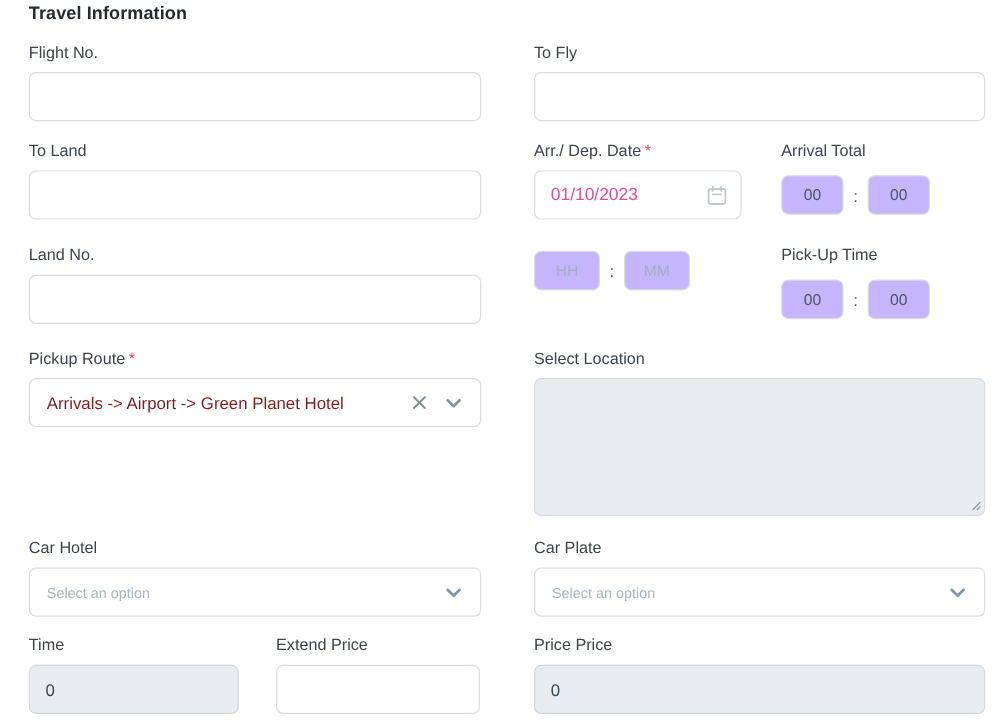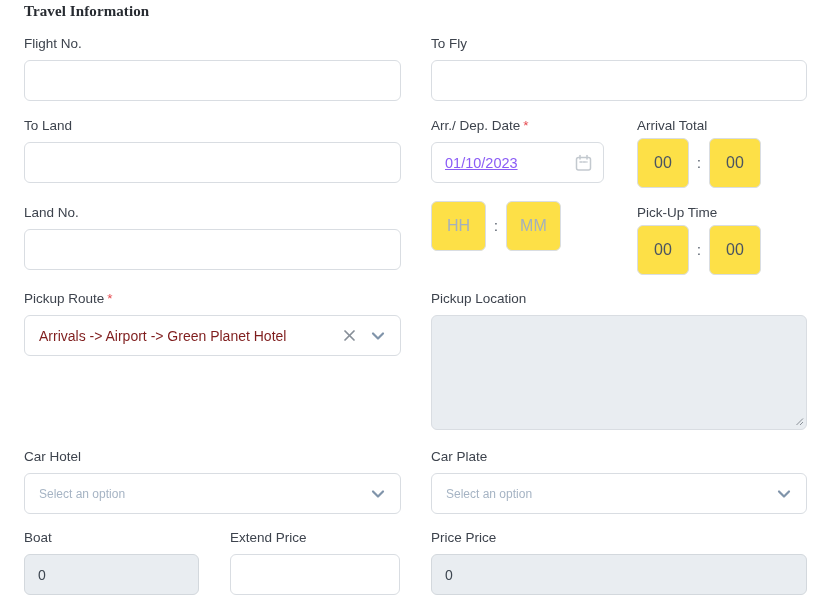--- a/index.html
+++ b/index.html
@@ -7,27 +7,27 @@
     width: 830px; height: 605px;
     background: #ffffff;
     font-family: "Liberation Sans", sans-serif;
     color: #3d434d;
     overflow: hidden;
   }
   .form-wrap { padding: 0 23px 0 24px; box-sizing: border-box; }
 
   .section-title {
     font-size: 15px; font-weight: 700; color: #272b31;
-    padding-top: 3px; margin-bottom: 12px; letter-spacing: .1px; font-family: Liberation Serif, serif;
+    padding-top: 3px; margin-bottom: 12px; letter-spacing: .1px;
   }
 
   .row {
     display: grid;
     grid-template-columns: 377px 376px;
-    column-gap: 30px;
+    column-gap: 44px;
     align-items: start;
     margin-top: 16px;
   }
   .mb1 { margin-bottom: 17px; }
   .mb2 { margin-bottom: 22px; }
   .mb3 { margin-bottom: 21px; }
   .mb4 { margin-bottom: 19px; }
   .mb5 { margin-bottom: 16px; }
 
   .subrow { display: grid; grid-template-columns: 173px 1fr; column-gap: 33px; }
@@ -44,28 +44,28 @@
     border: 1px solid #d9dde2; border-radius: 6px; background: #ffffff;
     padding: 0 13px; font-family: "Liberation Sans", sans-serif;
     font-size: 14px; color: #333a42; outline: none;
   }
   .text-input::placeholder { color: #a6b4c4; }
   .text-input.disabled {
     background: #e9edf1; border-color: #d3d8dd; color: #3d4650;
   }
 
   .date-wrap { position: relative; width: 100%; }
-  .date-wrap .text-input { padding-right: 38px; font-size: 14.5px; color: #8b5cf6; text-decoration: underline; }
+  .date-wrap .text-input { padding-right: 38px; font-size: 14.5px; color: #ec4899; }
   .date-wrap .cal-icon { position: absolute; right: 12px; top: 50%; transform: translateY(-50%); display: flex; }
 
   .time-group { display: flex; align-items: center; height: 41px; }
   .time-input {
-    width: 52px; height: 50px; box-sizing: border-box; text-align: center;
-    border: 1px solid #d9dde2; border-radius: 6px; background: #fde047;
-    font-family: "Liberation Sans", sans-serif; font-size: 16px;
+    width: 52px; height: 33px; box-sizing: border-box; text-align: center;
+    border: 1px solid #d9dde2; border-radius: 6px; background: #c4b5fd;
+    font-family: "Liberation Sans", sans-serif; font-size: 13px;
     color: #4a5462; outline: none; padding: 0;
   }
   .time-input.wide { width: 55px; }
   .time-input::placeholder { color: #a3b0bf; }
   .colon { margin: 0 8px; color: #4a5462; font-size: 14px; }
 
   .select-box {
     height: 41px; box-sizing: border-box; border: 1px solid #d9dde2;
     border-radius: 6px; background: #fff; display: flex; align-items: center;
     padding: 0 14px; cursor: pointer;
@@ -172,21 +172,21 @@
           </span>
           <span>
             <svg width="16" height="16" viewBox="0 0 16 16" fill="none" stroke="#8094aa" stroke-width="2.2" stroke-linecap="round" stroke-linejoin="round">
               <polyline points="3,5.5 8,10.5 13,5.5"></polyline>
             </svg>
           </span>
         </span>
       </div>
     </div>
     <div>
-      <div class="field-label">Pickup Location</div>
+      <div class="field-label">Select Location</div>
       <div class="textarea-wrap">
         <textarea class="pickup-textarea" style=""></textarea>
         <span class="resize-handle">
           <svg width="11" height="11" viewBox="0 0 11 11" fill="none" stroke="#8a9097" stroke-width="1">
             <line x1="3.5" y1="10" x2="10" y2="3.5"></line>
             <line x1="7" y1="10" x2="10" y2="7"></line>
           </svg>
         </span>
       </div>
     </div>
@@ -217,21 +217,21 @@
             </svg>
           </span>
         </span>
       </div>
     </div>
   </div>
 
   <div class="row">
     <div class="subrow-price">
       <div>
-        <div class="field-label">Boat</div>
+        <div class="field-label">Time</div>
         <input type="text" class="text-input disabled" readonly="" value="0" style="">
       </div>
       <div>
         <div class="field-label">Extend Price</div>
         <input type="text" class="text-input" value="" style="">
       </div>
     </div>
     <div>
       <div class="field-label">Price Price</div>
       <input type="text" class="text-input disabled" readonly="" value="0" style="">

